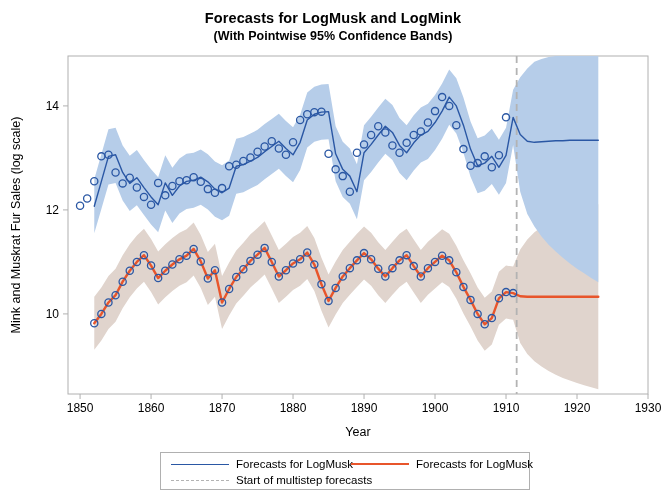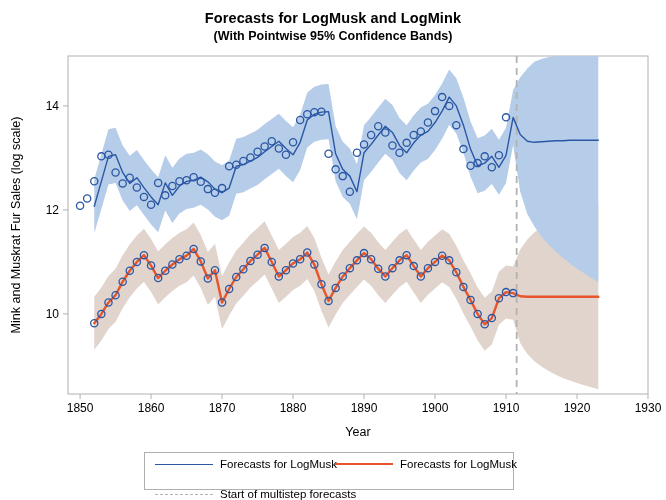--- a/index.html
+++ b/index.html
@@ -4,21 +4,21 @@
 <style>
   html,body{margin:0;padding:0;background:#ffffff;}
   body{width:666px;height:500px;font-family:"Liberation Sans",sans-serif;color:#000;overflow:hidden;}
   #root{position:relative;width:666px;height:500px;}
   .title{position:absolute;left:0;top:10px;width:666px;text-align:center;font-size:14.5px;font-weight:bold;letter-spacing:.1px;}
   .subtitle{position:absolute;left:0;top:29px;width:666px;text-align:center;font-size:12.5px;font-weight:bold;}
   #plotwrap{position:absolute;left:0;top:0;width:666px;height:500px;}
   svg{display:block;}
   .axlabel{font-size:12.5px;fill:#000;}
   .tick{font-size:12px;fill:#000;}
-  .legendbox{position:absolute;left:144px;top:452px;width:370px;height:38px;border:1px solid #b0b0b0;background:#fff;box-sizing:border-box;}
+  .legendbox{position:absolute;left:160px;top:452px;width:370px;height:38px;border:1px solid #b0b0b0;background:#fff;box-sizing:border-box;}
   .legrow{position:absolute;display:flex;align-items:center;font-size:11.5px;color:#000;}
   .legline{width:58px;height:0;border-top-width:1.6px;border-top-style:solid;margin-right:7px;}
   .legline.blue{border-top-color:#2a57a4;}
   .legline.orange{border-top-color:#e8552b;border-top-width:2.4px;}
   .legline.dash{border-top:1.8px dashed #b3b3b3;}
   .legtxt{white-space:nowrap;}
 </style>
 </head>
 <body>
 
@@ -193,18 +193,18 @@
 
   <div class="legendbox">
     <div class="legrow" style="left:10px;top:5px;">
       <span class="legline blue"></span>
       <span class="legtxt">Forecasts for LogMusk</span>
     </div>
     <div class="legrow" style="left:190px;top:5px;">
       <span class="legline orange"></span>
       <span class="legtxt">Forecasts for LogMusk</span>
     </div>
-    <div class="legrow" style="left:10px;top:21px;margin-top:14px;">
+    <div class="legrow" style="left:10px;top:21px;">
       <span class="legline dash"></span>
       <span class="legtxt">Start of multistep forecasts</span>
     </div>
   </div>
 </div>
 
 </body></html>

